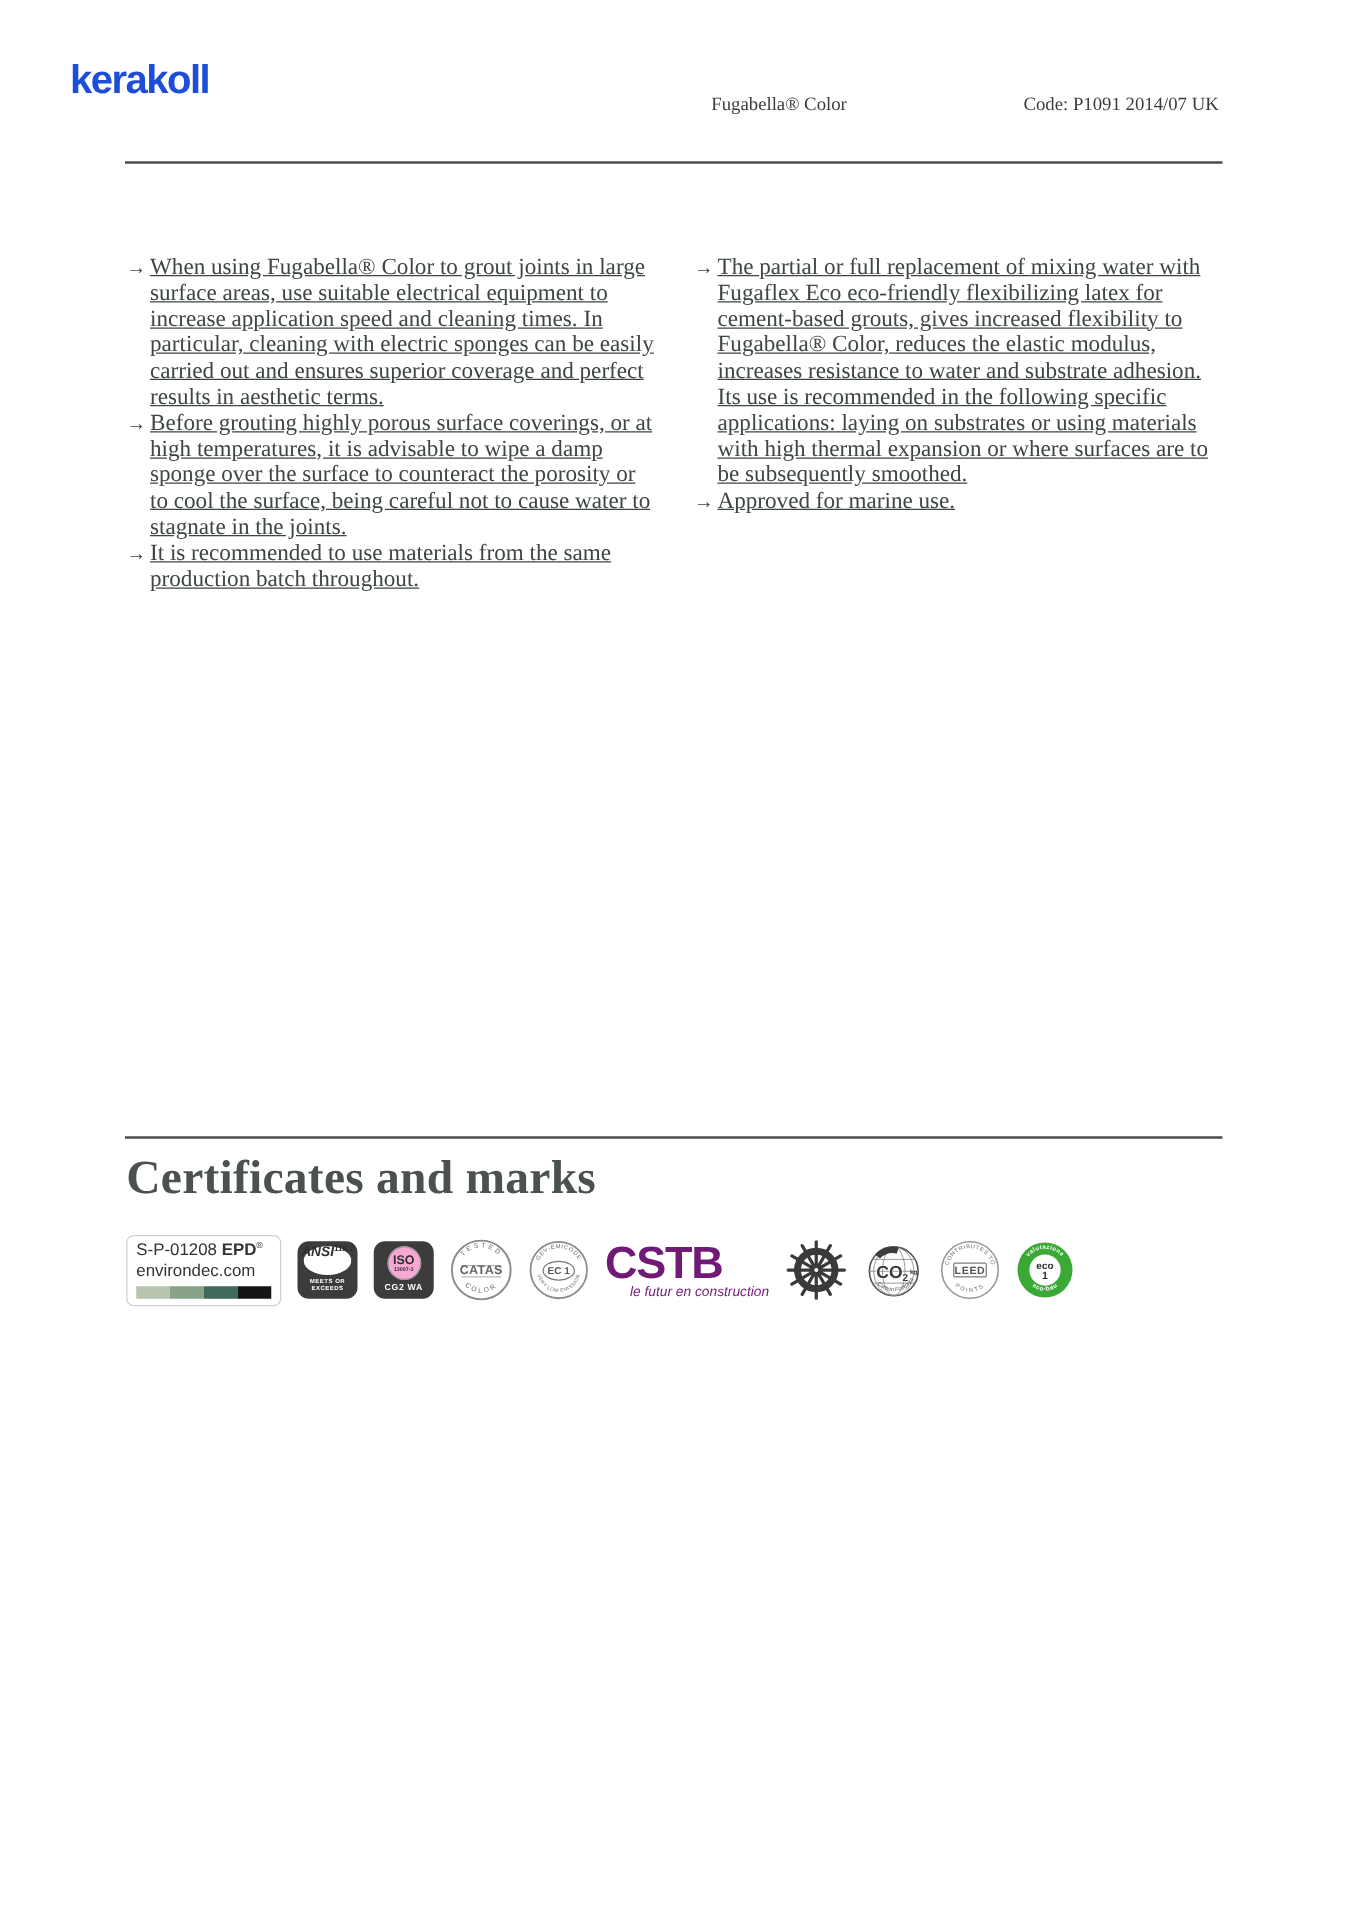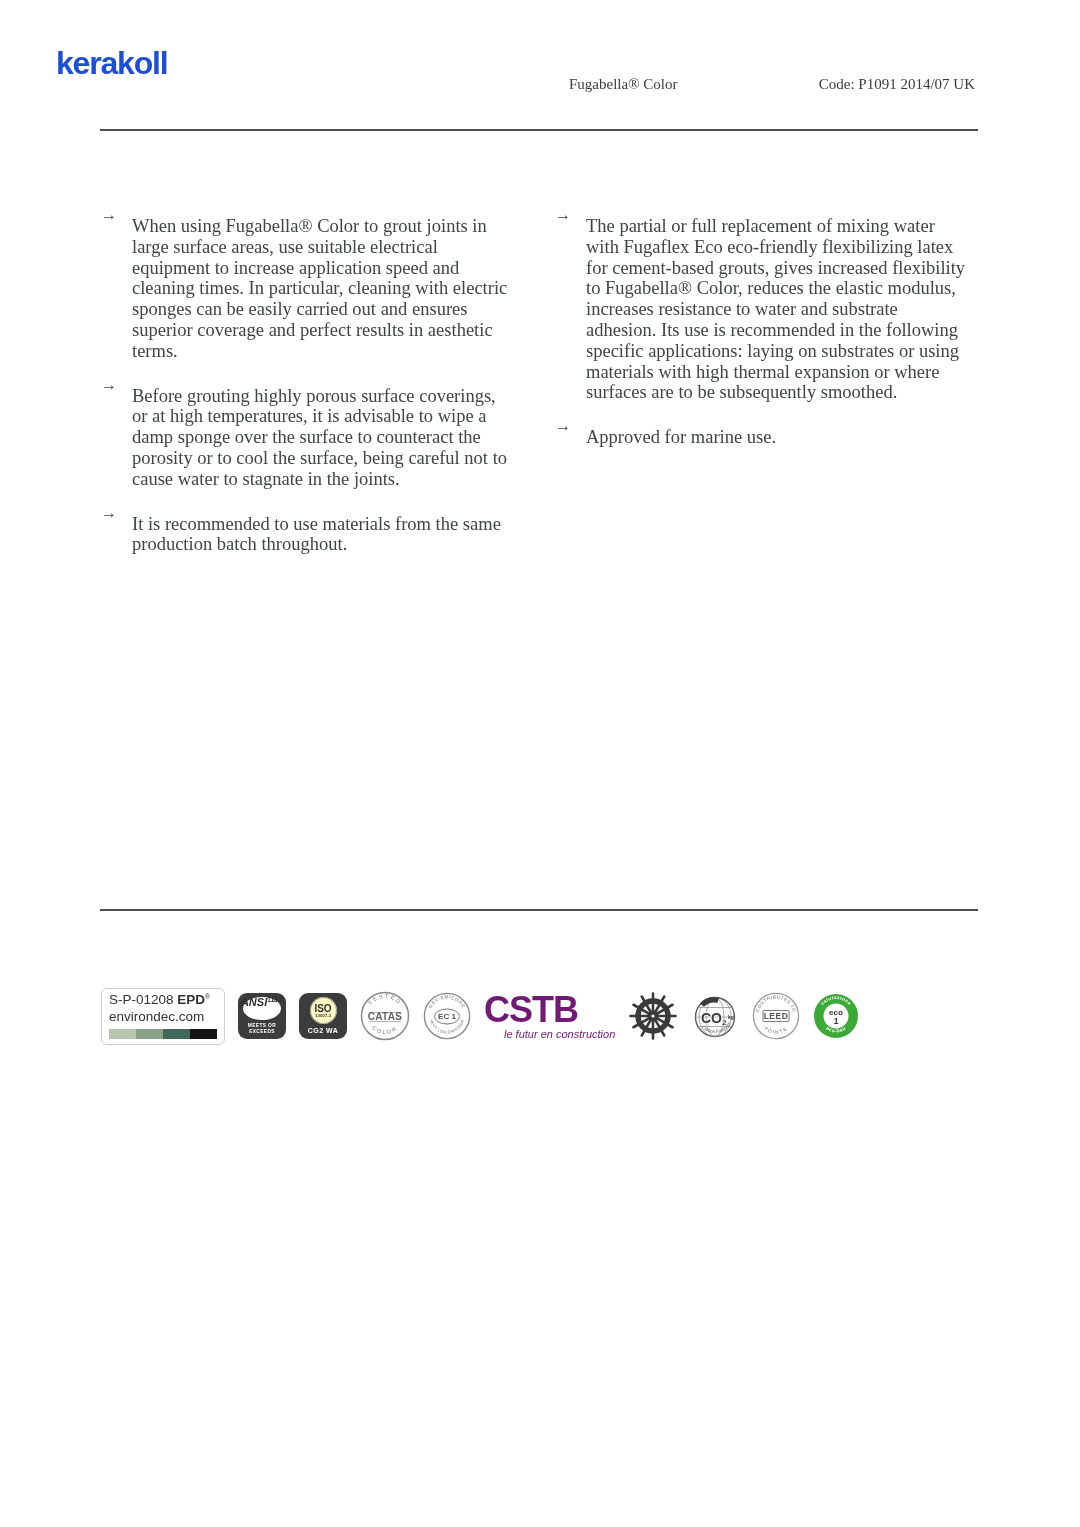--- a/index.html
+++ b/index.html
@@ -49,21 +49,21 @@
   }
   .col{width:426px;}
   .note{
     display:flex; align-items:flex-start;
     font-size:18.5px; line-height:20.8px;
   }
   .note .arrow{
     flex:none; width:19px; font-size:16px; color:#3e4644;
     padding-top:1px;
   }
-  .note p{margin:12px; flex:1;}
+  .note p{margin:0; flex:1;text-decoration:underline;}
   
   .logos{
     position:absolute; left:101px; top:988px;
     display:flex; align-items:center; gap:13px;
     font-family:"Liberation Sans", sans-serif;
   }
   
   .epd{
     border:1.5px solid #cfcfcf; border-radius:6px;
     padding:3px 7px 5px 7px; background:#fff;
@@ -85,21 +85,21 @@
   }
   .ansi-oval{
     width:38px; height:23px; background:#fff; border-radius:50%;
     margin:0 auto; color:#2f2f2f; display:flex; flex-direction:row;
     justify-content:center; line-height:1;
   }
   .ansi-word{font-weight:bold; font-style:italic; font-size:11px;}
   .ansi-num{font-size:6.5px; font-weight:bold;}
   .ansi-foot{font-size:4.8px; font-weight:bold; letter-spacing:.4px; line-height:5.4px; margin-top:3px;}
   .iso-globe{
-    width:27px; height:27px; background:#fef9c3; border-radius:50%;
+    width:27px; height:27px; background:#f9a8d4; border-radius:50%;
     margin:0 auto; color:#2f2f2f; display:flex; flex-direction:column;
     justify-content:center; line-height:1;
     box-shadow:inset 0 0 0 1px #9a9a9a;
   }
   .iso-word{font-weight:bold; font-size:10px;}
   .iso-num{font-size:4.3px; font-weight:bold;}
   .iso-foot{font-size:7px; font-weight:bold; letter-spacing:.5px; margin-top:3px;}
   
   .cstb{color:#701a75; line-height:1;}
   .cstb-name{
@@ -141,20 +141,21 @@
         <p>The partial or full replacement of mixing water with Fugaflex Eco eco-friendly flexibilizing latex for cement-based grouts, gives increased flexibility to Fugabella® Color, reduces the elastic modulus, increases resistance to water and substrate adhesion. Its use is recommended in the following specific applications: laying on substrates or using materials with high thermal expansion or where surfaces are to be subsequently smoothed.</p>
       </div>
       <div class="note">
         <span class="arrow">→</span>
         <p>Approved for marine use.</p>
       </div>
     </div>
   </div>
 
   <div class="rule rule2"></div>
+  <h1 class="sec-title t2">Certificates and marks</h1>
 
   <div class="logos">
 
     <div class="epd">
       <div><span>S-P-01208</span> <span class="b">EPD</span><sup>®</sup></div>
       <div>environdec.com</div>
       <div class="epd-bar">
           <i class="c1"></i>
           <i class="c2"></i>
           <i class="c3"></i>

